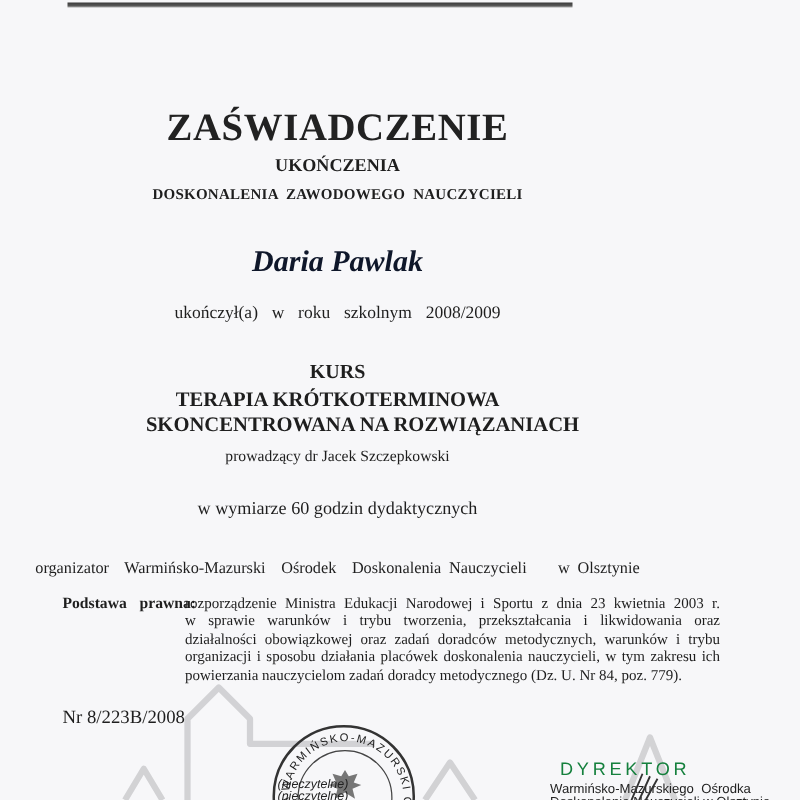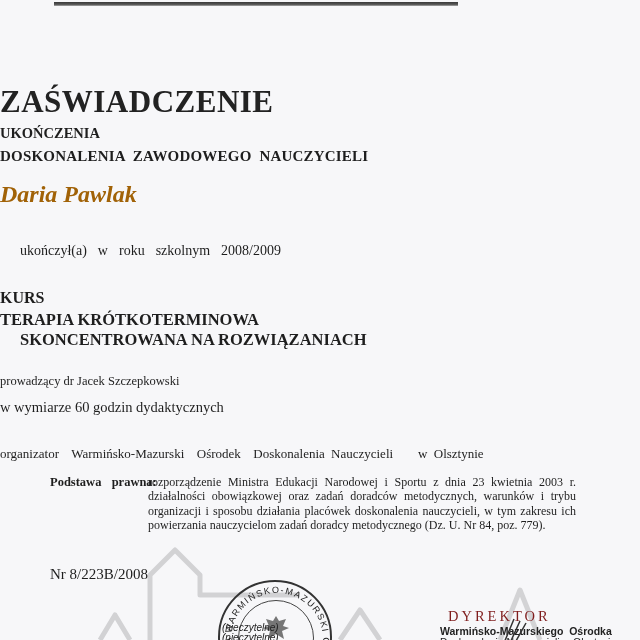--- a/index.html
+++ b/index.html
@@ -13,32 +13,32 @@
       position: relative;
       overflow: hidden;
       font-family: "Liberation Serif", "DejaVu Serif", serif;
       color: #1e1e1e;
     }
     .abs { position: absolute; }
     .top-rule {
       left: 54px; top: 2px; width: 404px; height: 4px;
       background: linear-gradient(#3a3a3a, #555 60%, #aaa);
     }
-    .center { left: 0; width: 540px; white-space: nowrap; }
+    .center { left: 0; width: 540px; text-align: center; white-space: nowrap; }
     .title {
       top: 84px; font-size: 31px; font-weight: bold; letter-spacing: 0.5px; color: #222;
     }
     .sub1 { top: 125px; font-size: 14.5px; font-weight: bold; }
-    .sub2 { top: 148px; font-size: 15px; font-weight: bold; letter-spacing: 0.2px; }
-    .name { top: 181px; font-size: 24px; font-weight: bold; font-style: italic; color: #a16207; }
+    .sub2 { top: 148px; font-size: 12px; font-weight: bold; letter-spacing: 0.2px; }
+    .name { top: 197px; font-size: 24px; font-weight: bold; font-style: italic; color: #0f172a; }
     .completed { top: 243px; font-size: 14px; word-spacing: 2px; }
     .kurs { top: 289px; font-size: 16px; font-weight: bold; }
     .course1 { top: 310px; font-size: 16.5px; font-weight: bold; }
     .course2 { top: 330px; font-size: 16.5px; font-weight: bold; margin-left: 20px; }
-    .leader { top: 374px; font-size: 12.5px; }
+    .leader { top: 358px; font-size: 12.5px; }
     .hours { top: 399px; font-size: 14.5px; }
     .organizer { top: 446px; font-size: 13px; word-spacing: 3px; }
     .legal-label {
       left: 50px; top: 475px; font-size: 12.5px; font-weight: bold; word-spacing: 2px;
     }
     .legal-text {
       left: 148px; top: 475px; width: 428px; font-size: 12px; line-height: 14.4px;
       text-align: justify; text-align-last: left;
     }
     .legal-text span { display: block; text-align: justify; text-align-last: justify; }
@@ -56,22 +56,22 @@
       border-radius: 50%; border: 1.5px solid #444;
     }
     .stamp-text {
       position: absolute; left: 0; top: 0; width: 114px; height: 114px;
     }
     .stamp-small {
       position: absolute; width: 110px; left: 2px; text-align: left;
       font-size: 10px; color: #222; font-family: "Liberation Sans", sans-serif; font-style: italic;
     }
     .director-title {
-      left: 448px; top: 608px; font-family: Liberation Serif, serif; font-size: 14.5px;
-      letter-spacing: 3px; color: #7f1d1d;
+      left: 448px; top: 608px; font-family: Liberation Sans, sans-serif; font-size: 14.5px;
+      letter-spacing: 3px; color: #15803d;
     }
     .director-line1 {
       left: 440px; top: 625px; font-family: "Liberation Sans", sans-serif; font-size: 10.5px; color: #222;
     }
     .director-line2 {
       left: 440px; top: 636px; font-family: "Liberation Sans", sans-serif; font-size: 10.5px; color: #222;
     }
     .signature {
       left: 500px; top: 615px; width: 30px; height: 30px;
     }
@@ -88,33 +88,34 @@
     <path d="M500 95 L520 45 L540 95"></path>
     <path d="M340 95 L360 65 L380 95"></path>
   </g>
 </svg>
 
 <div class="abs center title">ZAŚWIADCZENIE</div>
 <div class="abs center sub1">UKOŃCZENIA</div>
 <div class="abs center sub2" style="white-space:pre;">DOSKONALENIA  ZAWODOWEGO  NAUCZYCIELI</div>
 
 <div class="abs center name">Daria Pawlak</div>
-<div class="abs center completed" style="white-space:pre;padding-left:20px;">ukończył(a)  w  roku  szkolnym  2008/2009</div>
+<div class="abs center completed" style="white-space:pre;">ukończył(a)  w  roku  szkolnym  2008/2009</div>
 
 <div class="abs center kurs">KURS</div>
 <div class="abs center course1">TERAPIA KRÓTKOTERMINOWA</div>
 <div class="abs center course2">SKONCENTROWANA NA ROZWIĄZANIACH</div>
 <div class="abs center leader">prowadzący dr Jacek Szczepkowski</div>
 
 <div class="abs center hours">w wymiarze 60 godzin dydaktycznych</div>
 <div class="abs center organizer" style="white-space:pre;">organizator  Warmińsko-Mazurski  Ośrodek  Doskonalenia Nauczycieli    w Olsztynie</div>
 
 <div class="abs legal-label" style="white-space:pre;">Podstawa  prawna:</div>
 <div class="abs legal-text">
   <span>rozporządzenie Ministra Edukacji Narodowej i Sportu z dnia 23 kwietnia 2003 r.</span>
+  <span>w sprawie  warunków  i  trybu  tworzenia,  przekształcania  i  likwidowania  oraz</span>
   <span>działalności  obowiązkowej  oraz  zadań  doradców  metodycznych,  warunków  i  trybu</span>
   <span>organizacji i sposobu działania placówek doskonalenia nauczycieli, w tym zakresu ich</span>
   <span class="last">powierzania nauczycielom zadań doradcy metodycznego (Dz. U. Nr 84, poz. 779).</span>
 </div>
 
 <div class="abs doc-number">Nr 8/223B/2008</div>
 
 <div class="abs stamp">
   <svg class="stamp-text" viewBox="0 0 114 114" xmlns="http://www.w3.org/2000/svg">
     <defs>
@@ -126,17 +127,17 @@
   </svg>
   <div class="stamp-inner"></div>
   <svg class="abs" style="left:40px;top:30px;width:32px;height:32px" viewBox="0 0 32 32">
     <path d="M16 4 L19 9 L26 7 L23 14 L29 16 L22 19 L24 27 L16 22 L8 27 L10 19 L3 16 L9 14 L6 7 L13 9 Z" fill="#555" opacity="0.8"></path>
   </svg>
   <div class="stamp-small" style="top:40px">(nieczytelne)</div>
   <div class="stamp-small" style="top:50px">(nieczytelne)</div>
 </div>
 
 <div class="abs director-title">DYREKTOR</div>
-<div class="abs director-line1" style="white-space:pre;font-weight:bold;">Warmińsko-Mazurskiego  Ośrodka</div>
+<div class="abs director-line1" style="white-space:pre;">Warmińsko-Mazurskiego  Ośrodka</div>
 <div class="abs director-line2">Doskonalenia Nauczycieli w Olsztynie</div>
 <svg class="abs signature" viewBox="0 0 30 30">
   <path d="M4 28 L14 4 M10 28 L20 6 M16 26 L26 8" stroke="#333" stroke-width="1.5" fill="none"></path>
 </svg>
 
 </body></html>

